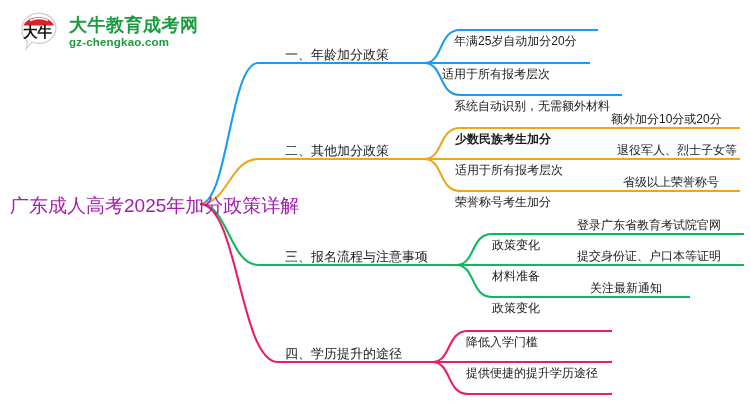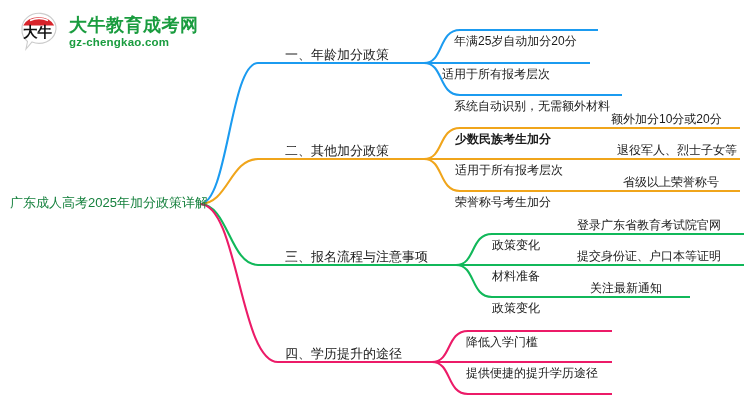--- a/index.html
+++ b/index.html
@@ -67,23 +67,23 @@
 
   
   .node {
     position: absolute;
     font-size: 12.5px;
     color: #1a1a1a;
     white-space: nowrap;
     line-height: 1;
   }
   .node.root {
-    font-size: 13px;
+    font-size: 19px;
     font-weight: normal;
-    color: #15803d;
+    color: #a21caf;
   }
   .node.lvl1 {
     font-size: 13px;
   }
   .node.lvl2 {
     font-size: 12px;
     margin-top: 20px;
   }
   .node.lvl3 {
     font-size: 12px;

